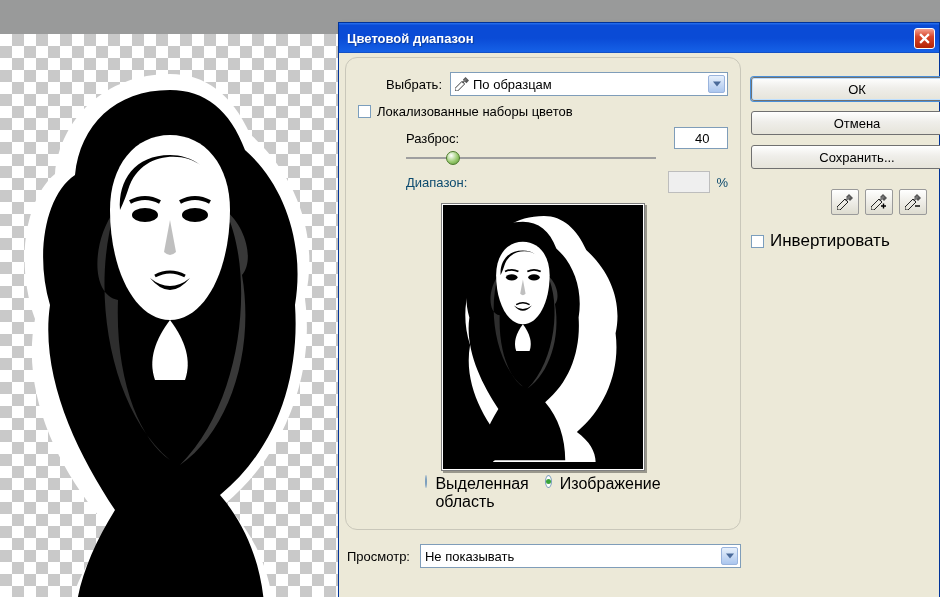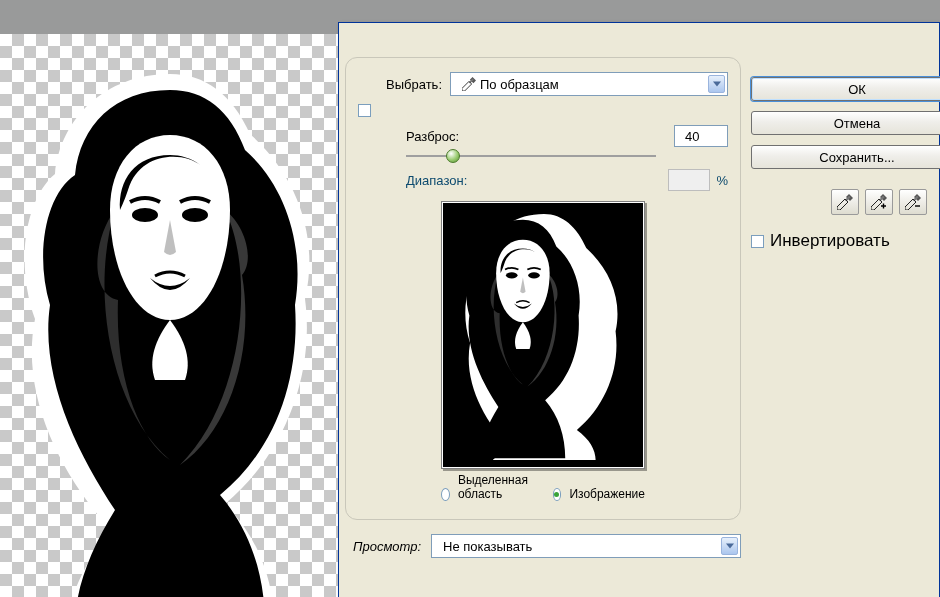--- a/index.html
+++ b/index.html
@@ -47,40 +47,40 @@
   
   .groupbox { position:relative; border:1px solid #c9c7ba; border-radius:12px; padding:14px 12px 10px; }
   
   
   .row { display:flex; align-items:center; font-size:13px; color:#000; margin-bottom:8px; }
   .label-sel { width:84px; text-align:right; margin-right:8px; }
   
   
   .dd {
     flex:1; height:24px; border:1px solid #7f9db9; background:#fff;
-    display:flex; align-items:center; padding:0 2px 0 11px; font-size:13px;
+    display:flex; align-items:center; padding:0 2px 0 4px; font-size:13px;
     position:relative; cursor:pointer;
   }
   .dd .chev {
     width:17px; height:18px; margin-left:auto;
     background:linear-gradient(to bottom,#e7f0fb,#abc6ee);
     border:1px solid #9ab4dd; border-radius:2px;
     display:flex;align-items:center;justify-content:center;
   }
   .dd .chev svg{width:8px;height:6px;}
   
   .eyedrop-ico { width:14px;height:14px; margin-right:4px; }
   
   .chk { width:13px;height:13px; border:1px solid #7b9ebd; background:#fff; margin-right:6px; display:inline-block; }
   
   .sublabel { width:126px; text-align:left; margin-left:48px; font-size:13px; }
   
   .numbox {
     width:54px;height:22px;border:1px solid #7f9db9;background:#fff;
-    font-size:13px; padding:0 10px; display:flex;align-items:center;
+    font-size:13px; padding:0 20px; display:flex;align-items:center;
   }
   
   
   .slider { position:relative; margin:6px 0 12px 48px; width:250px; }
   .slider-track { height:2px; background:#9f9f9f; }
   .slider-knob {
     position:absolute; top:-6px; width:14px;height:14px;
     background:radial-gradient(circle at 35% 30%,#fff,#9acb70 55%,#569334);
     border:1px solid #4b7a2b; border-radius:50%;
   }
@@ -90,26 +90,26 @@
   
   
   .preview-frame { margin:10px auto 8px; width:204px; }
   .preview-box {
     width:204px;height:268px; border:1px solid #7f7f7f; background:#000;
     box-shadow: inset 0 0 0 1px #fff, 2px 2px 0 rgba(0,0,0,.35);
     position:relative;
   }
   .preview-box svg { position:absolute; left:14px; top:12px; width:176px; }
   
-  .radio-row { display:flex; align-items:flex-end; justify-content:center; gap:8px; font-size:12px; margin-top:4px;}
+  .radio-row { display:flex; align-items:flex-start; justify-content:center; gap:8px; font-size:16px; margin-top:4px;}
   .radio { width:13px;height:13px;border:1px solid #7b9ebd;border-radius:50%;background:#fff;display:inline-flex;align-items:center;justify-content:center;}
   .radio.on::after { content:"";width:5px;height:5px;border-radius:50%;background:#39a33a;}
   
   .bottom-row { display:flex; align-items:center; font-size:13px; margin-top:14px; }
-  .bottom-row .lbl { margin-right:10px; margin-left:8px;font-style:italic; }
+  .bottom-row .lbl { margin-right:10px; margin-left:2px; }
   .bottom-row .dd { flex:1; }
   
   
   .btn {
     width:212px; height:24px; margin-bottom:10px;
     border:1px solid #707070; border-radius:3px;
     background:linear-gradient(to bottom,#fff,#efeeea 45%,#e6e4da);
     font-size:13px; display:flex; align-items:center; justify-content:center;
     cursor:pointer;
   }
@@ -167,20 +167,28 @@
 </svg>
 
 <div class="canvas">
   <svg class="portrait-big" viewBox="0 0 300 560">
     <path d="M150 0 C85 0 40 45 35 100 C5 125 -5 190 15 245 C0 320 40 400 90 455 C60 495 45 535 45 560 L255 560 C255 510 240 465 205 430 C265 380 295 300 285 225 C300 160 275 100 230 60 C212 20 185 0 150 0 Z" fill="#fff"></path>
     <use href="#portrait" transform="translate(0 6) scale(1)"></use>
   </svg>
 </div>
 
 <div class="dialog">
+  <div class="titlebar">
+    <span class="title">Цветовой диапазон</span>
+    <div class="close-btn">
+      <svg viewBox="0 0 10 10">
+          <path d="M1 1 L9 9 M9 1 L1 9" stroke="#fff" stroke-width="2"></path>
+        </svg>
+    </div>
+  </div>
 
   <div class="dialog-body">
 
     <div class="main-left">
       <div class="groupbox">
 
         <div class="row">
           <span class="label-sel">Выбрать:</span>
           <div class="dd">
             <svg class="eyedrop-ico" viewBox="0 0 16 16">
@@ -190,20 +198,21 @@
             <span class="chev">
                 <svg viewBox="0 0 8 5">
                   <use href="#chev"></use>
                 </svg>
               </span>
           </div>
         </div>
 
         <div class="row">
           <span class="chk"></span>
+          <span>Локализованные наборы цветов</span>
         </div>
 
         <div class="row">
           <span class="sublabel">Разброс:</span>
           <span style="flex:1"></span>
           <div class="numbox">
             <span>40</span>
           </div>
         </div>
         <div class="slider">

